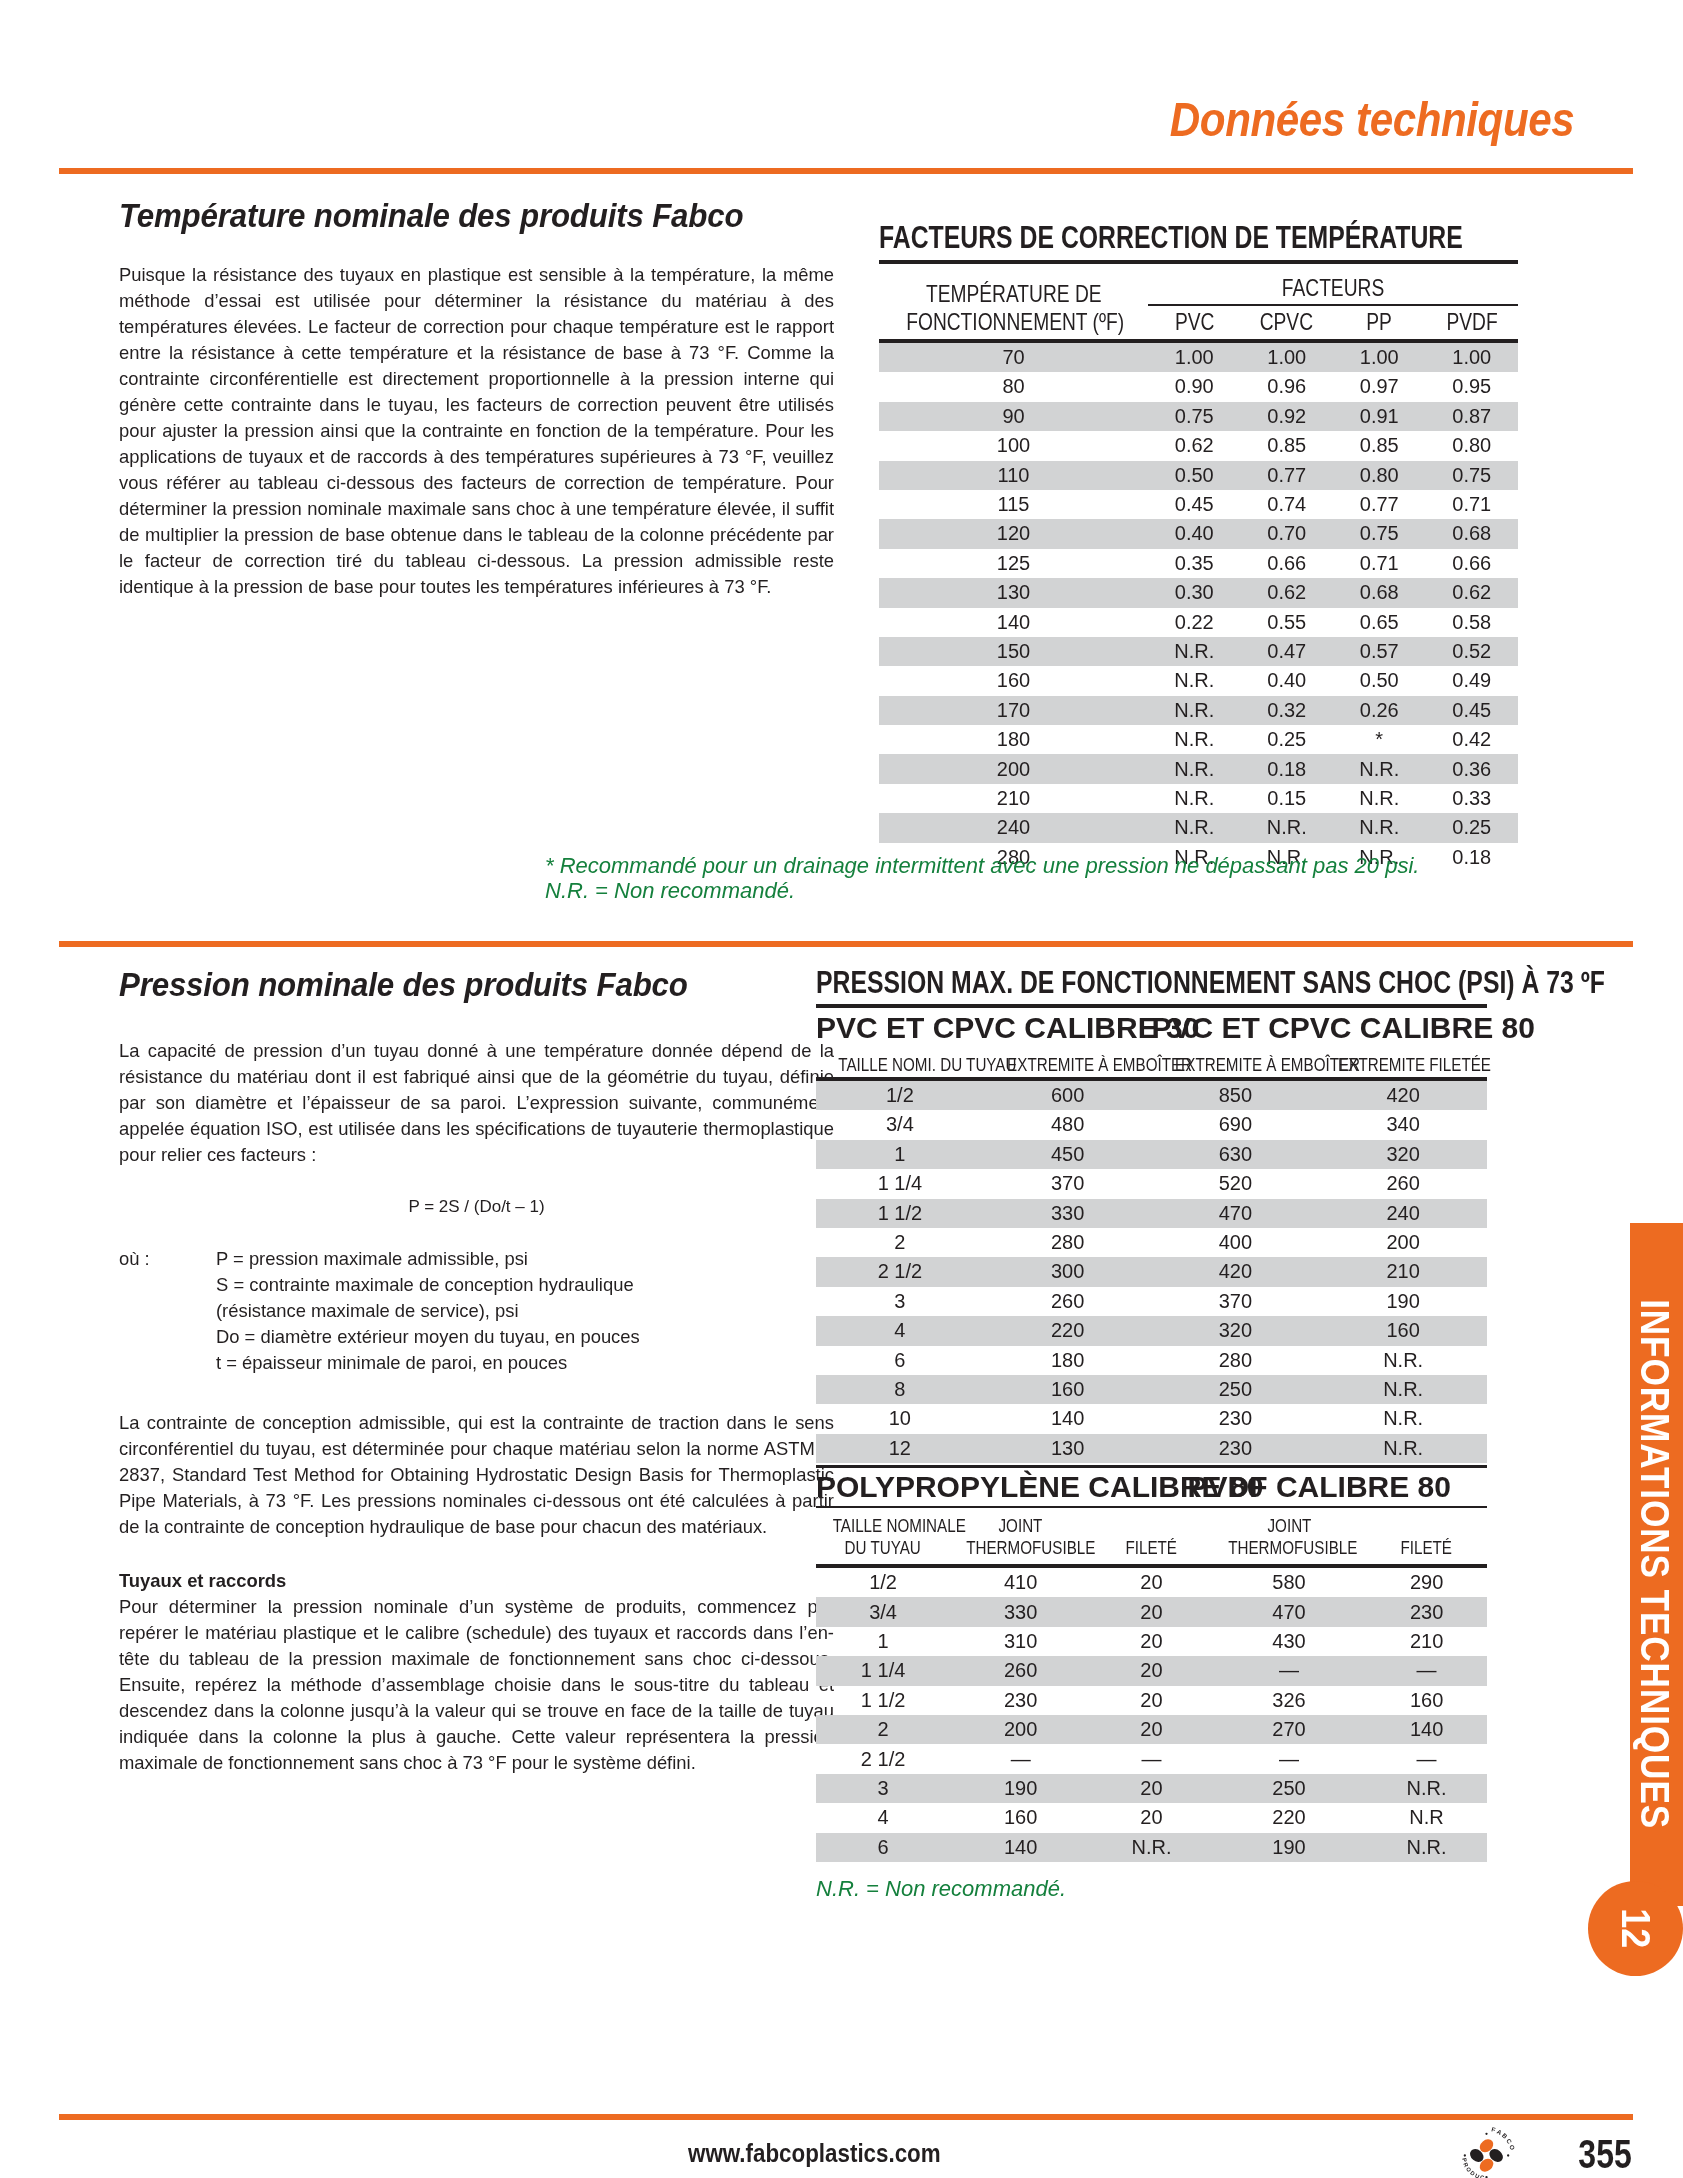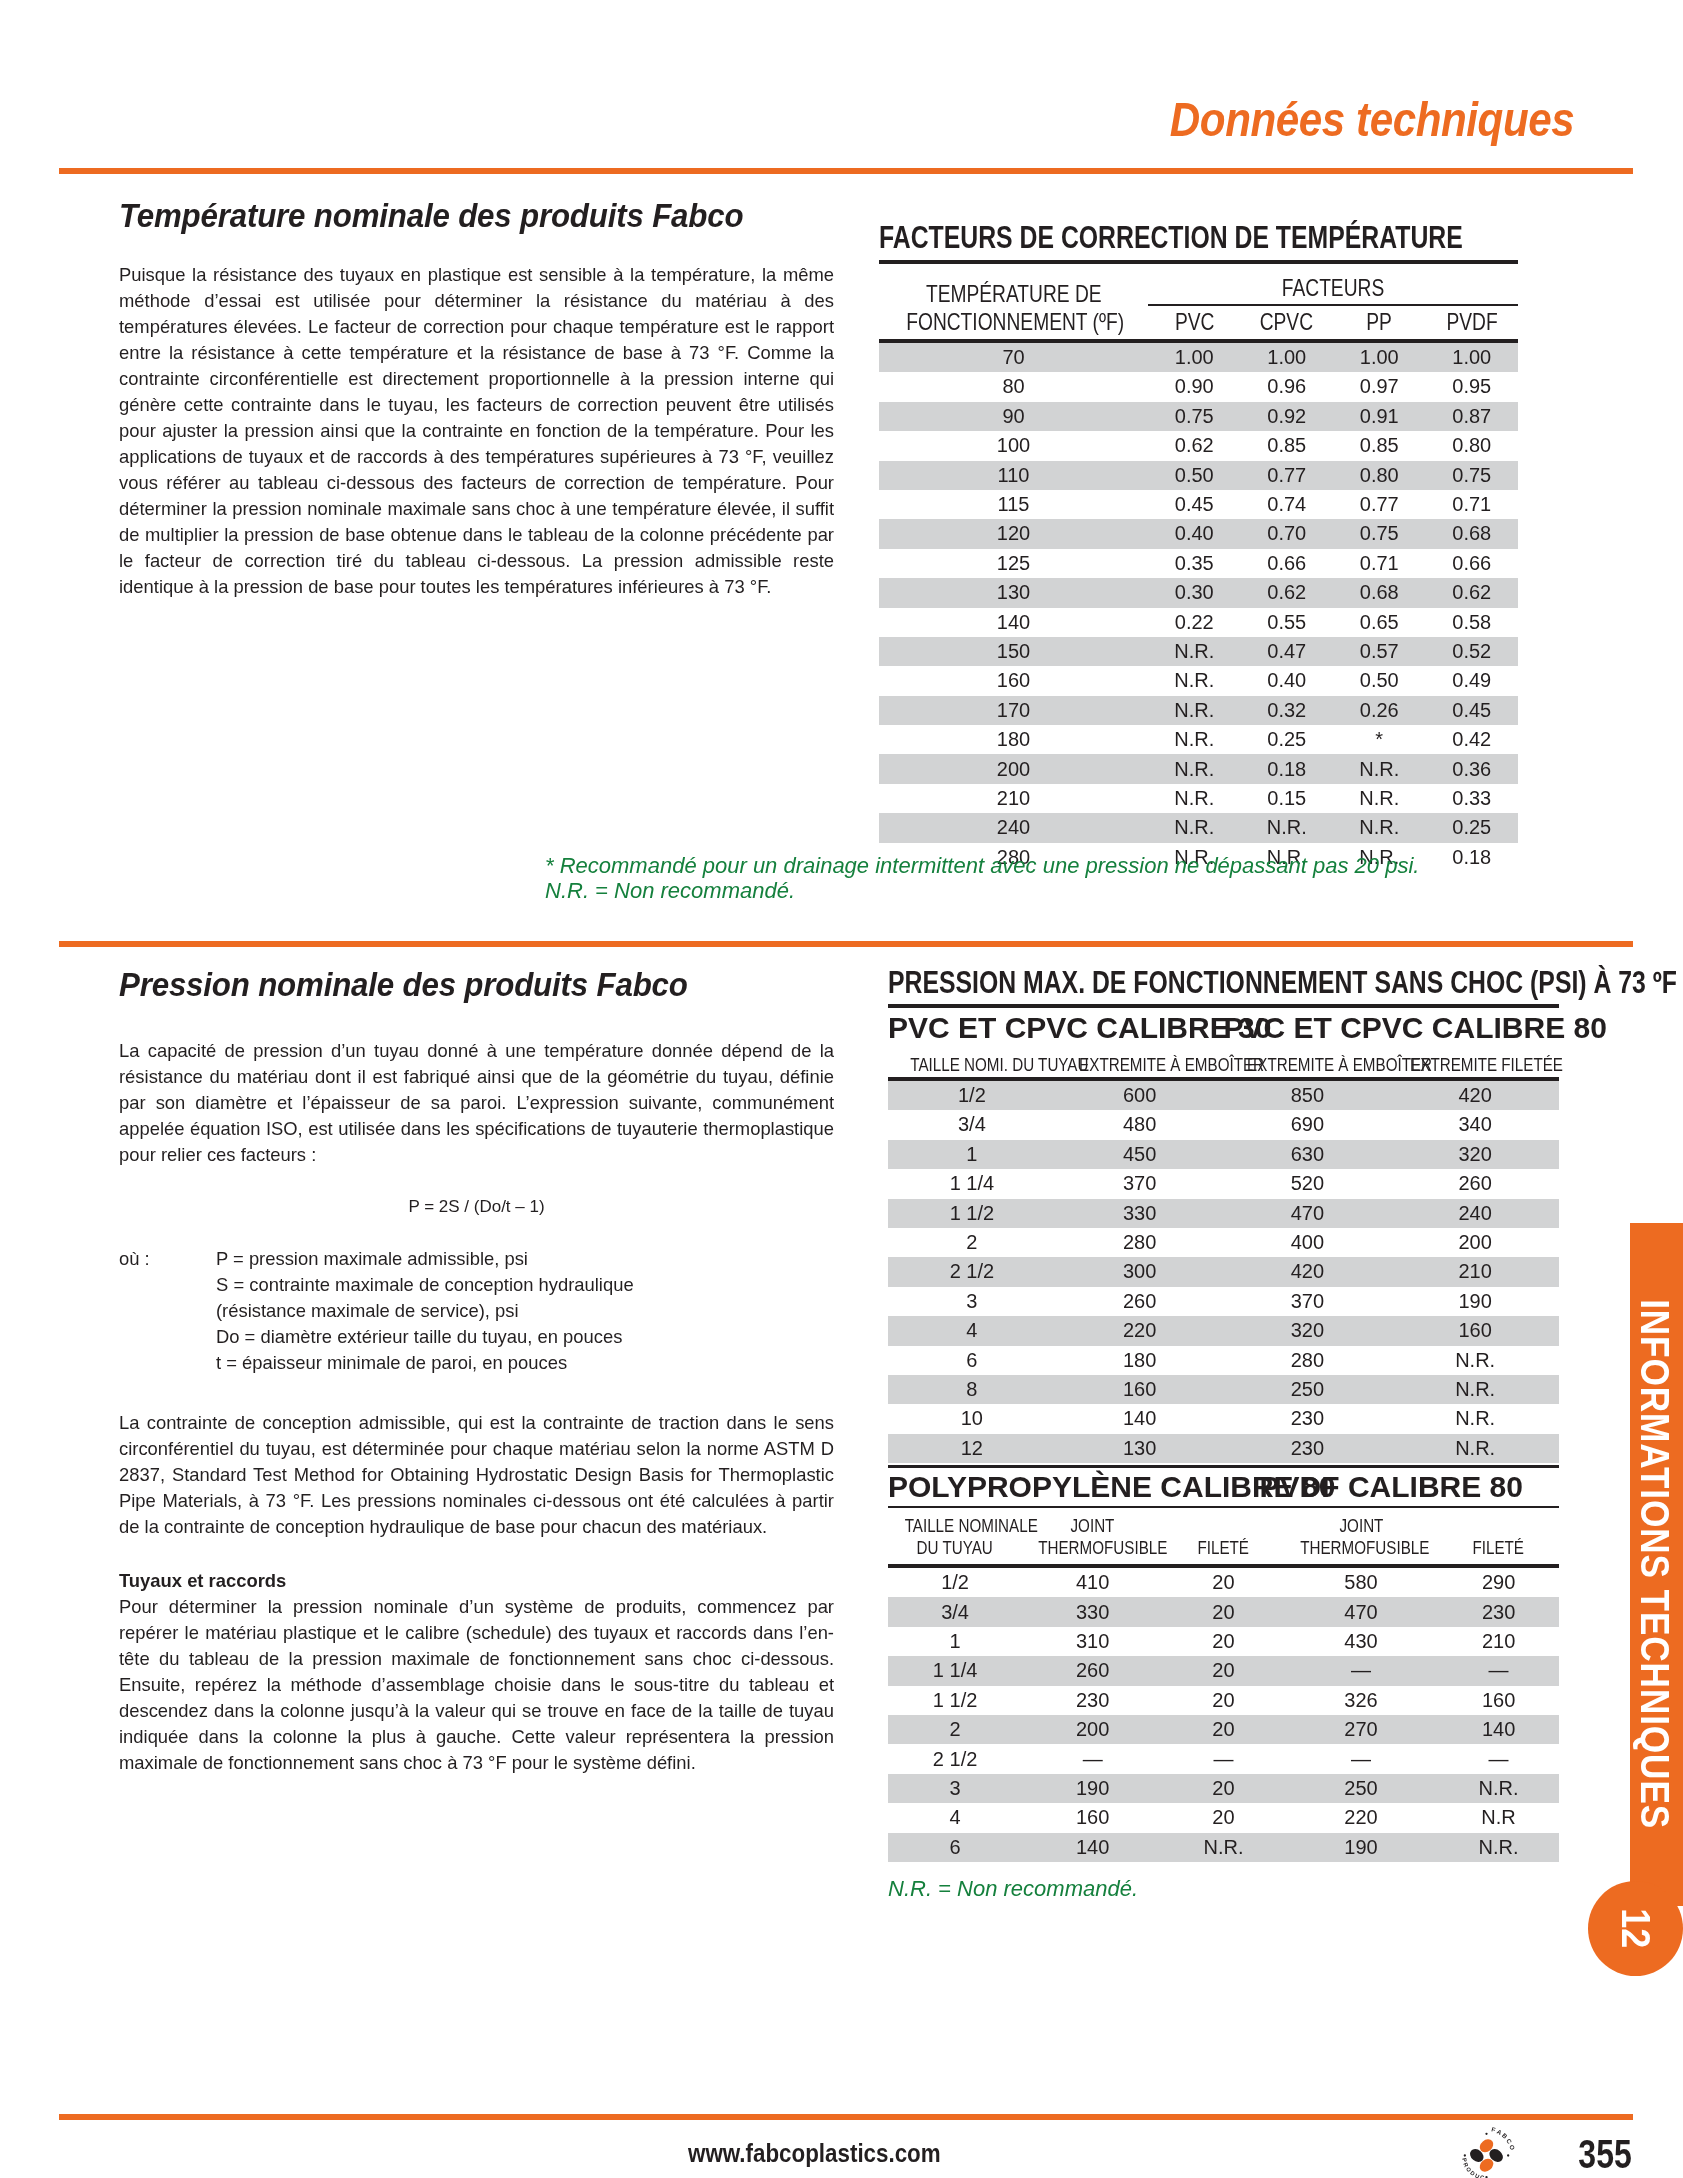--- a/index.html
+++ b/index.html
@@ -430,32 +430,32 @@
     <p>La capacité de pression d’un tuyau donné à une température donnée dépend de la résistance du matériau dont il est fabriqué ainsi que de la géométrie du tuyau, définie par son diamètre et l’épaisseur de sa paroi. L’expression suivante, communément appelée équation ISO, est utilisée dans les spécifications de tuyauterie thermoplastique pour relier ces facteurs :</p>
 
     <div class="formula">P = 2S / (Do/t – 1)</div>
 
     <div class="defs">
       <div class="ou">où :</div>
       <div class="list">
         <div>P = pression maximale admissible, psi</div>
         <div>S = contrainte maximale de conception hydraulique</div>
         <div>(résistance maximale de service), psi</div>
-        <div>Do = diamètre extérieur taille du tuyau, en pouces</div>
+        <div>Do = diamètre extérieur moyen du tuyau, en pouces</div>
         <div>t = épaisseur minimale de paroi, en pouces</div>
       </div>
     </div>
 
     <p style="margin-top:34px;">La contrainte de conception admissible, qui est la contrainte de traction dans le sens circonférentiel du tuyau, est déterminée pour chaque matériau selon la norme ASTM D 2837, Standard Test Method for Obtaining Hydrostatic Design Basis for Thermoplastic Pipe Materials, à 73 °F. Les pressions nominales ci-dessous ont été calculées à partir de la contrainte de conception hydraulique de base pour chacun des matériaux.</p>
 
     <p class="subhead" style="margin-top:28px;">Tuyaux et raccords</p>
     <p style="margin-top:0;">Pour déterminer la pression nominale d’un système de produits, commencez par repérer le matériau plastique et le calibre (schedule) des tuyaux et raccords dans l’en-tête du tableau de la pression maximale de fonctionnement sans choc ci-dessous. Ensuite, repérez la méthode d’assemblage choisie dans le sous-titre du tableau et descendez dans la colonne jusqu’à la valeur qui se trouve en face de la taille de tuyau indiquée dans la colonne la plus à gauche. Cette valeur représentera la pression maximale de fonctionnement sans choc à 73 °F pour le système défini.</p>
   </div>
 
-  <div style="position:absolute; left:888px; top:965px; width:671px;">
+  <div style="position:absolute; left:816px; top:965px; width:671px;">
 
     <div class="tbl-title" style="font-size:31px;">PRESSION MAX. DE FONCTIONNEMENT SANS CHOC (PSI) À 73 ºF</div>
     <div class="rule-thick" style="margin-top:3px;"></div>
 
     <div style="display:flex; padding-top:3px;">
       <div style="width:50%; text-align:center;">
         <span class="tbl-sub" style="font-size:30px;">PVC ET CPVC CALIBRE 30</span>
       </div>
       <div style="width:50%; text-align:center;">
         <span class="tbl-sub" style="font-size:30px;">PVC ET CPVC CALIBRE 80</span>

